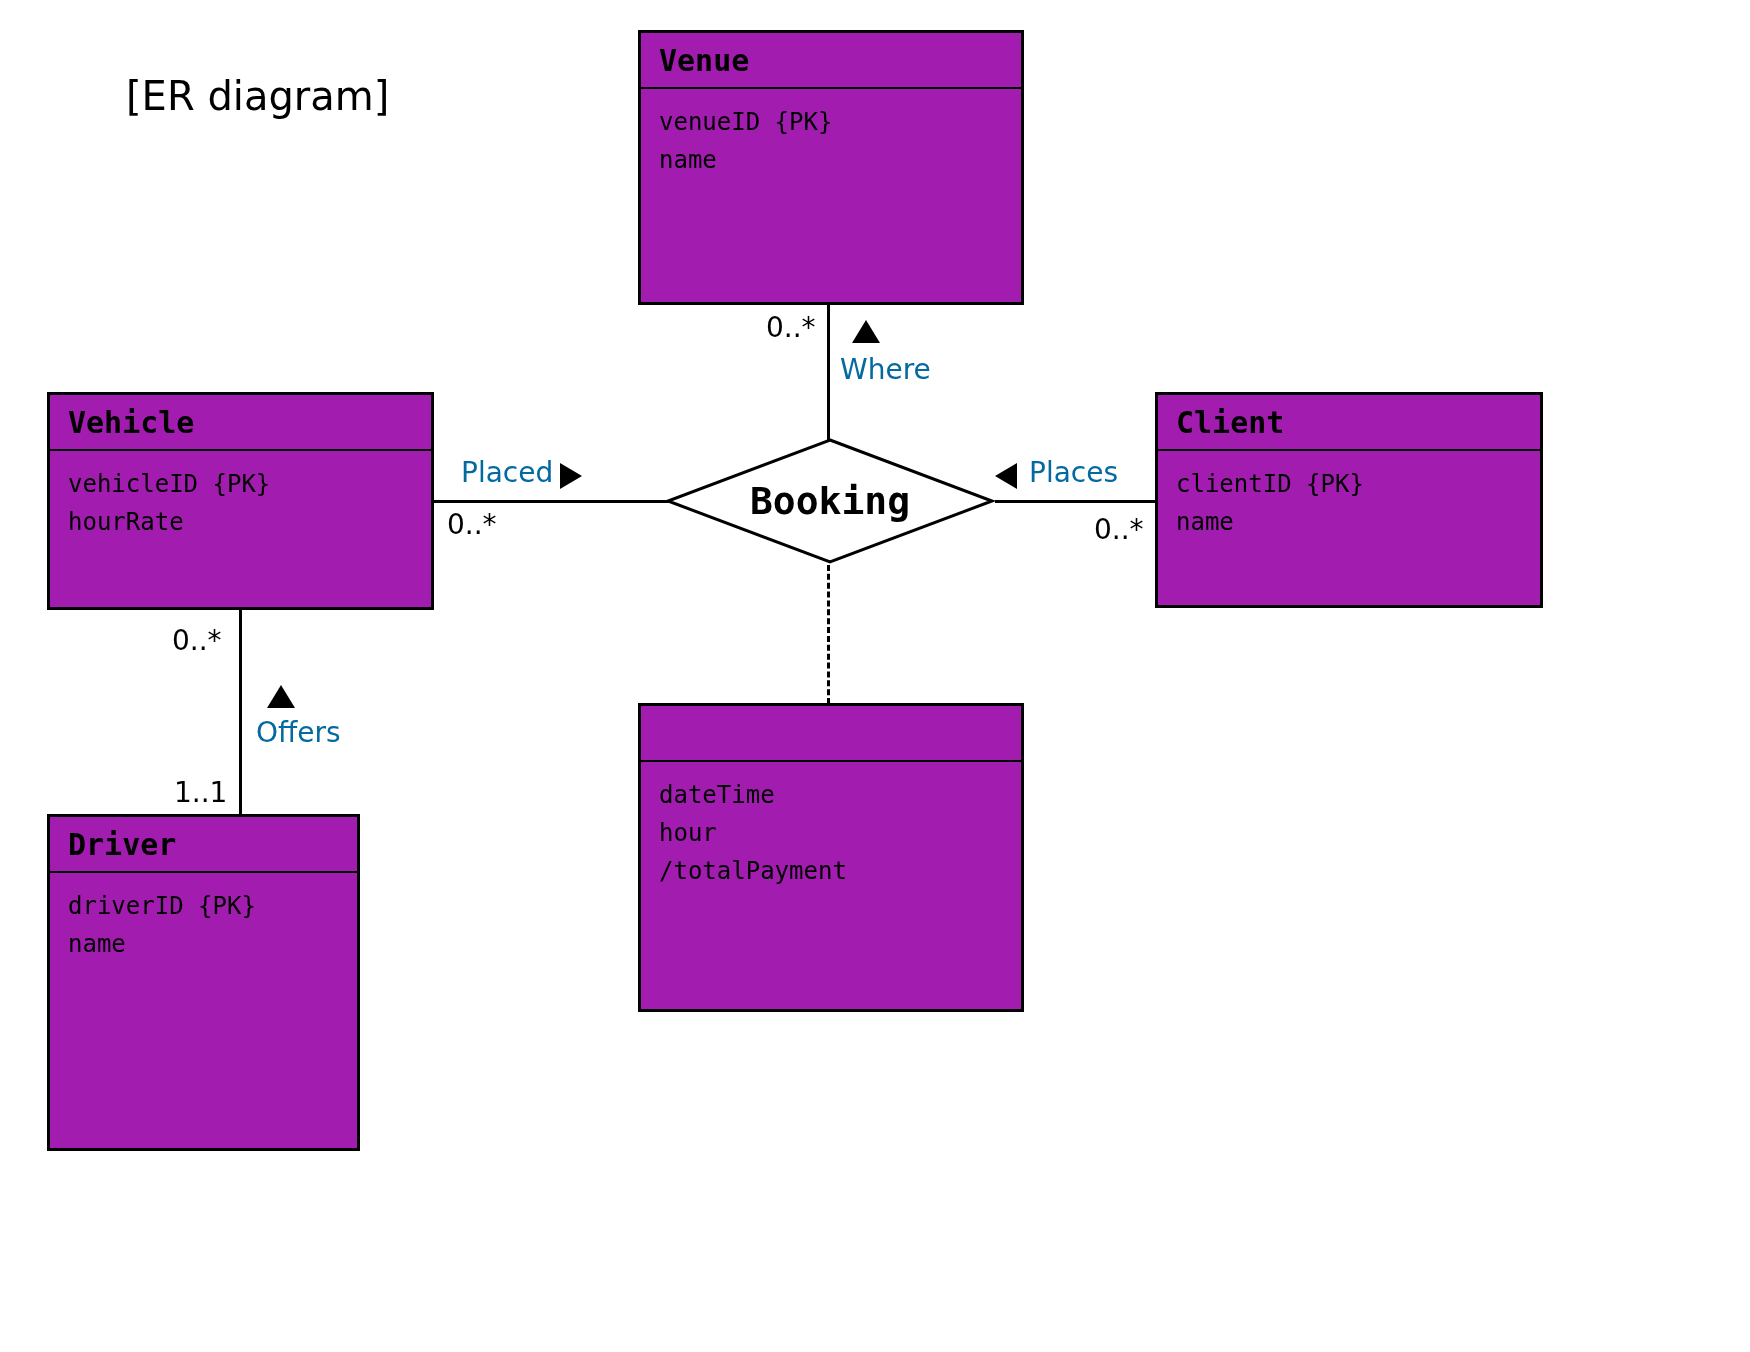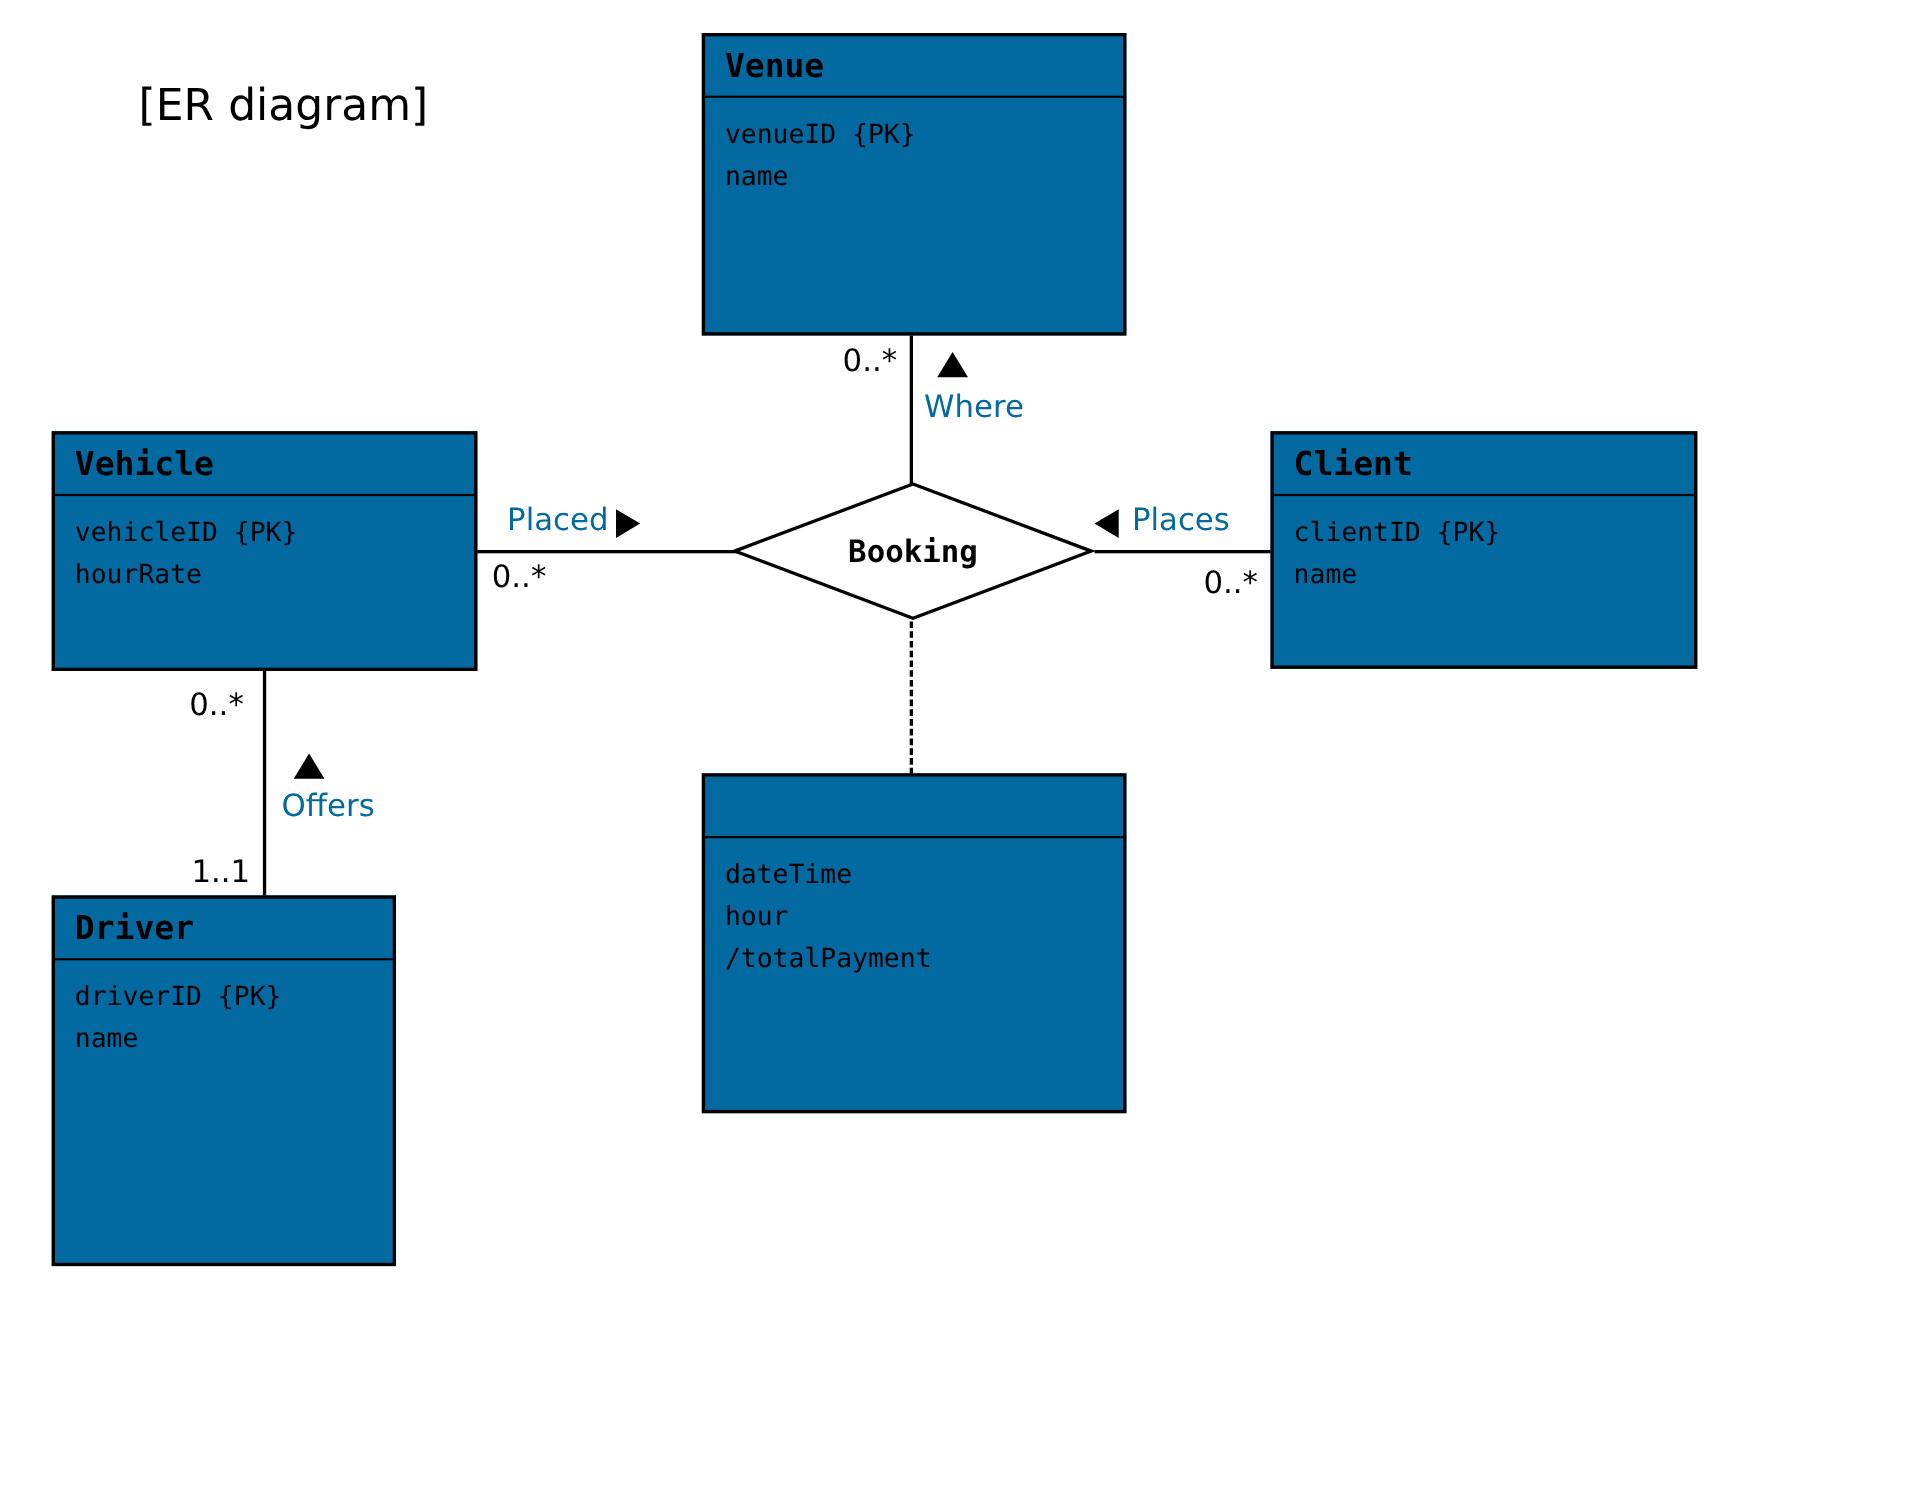--- a/index.html
+++ b/index.html
@@ -26,21 +26,21 @@
     color: #000000;
     white-space: pre;
     line-height: 1.2;
   }
 
   
   .entity {
     position: absolute;
     box-sizing: border-box;
     border: 3px solid #000000;
-    background: #0369a1;
+    background: #a21caf;
   }
   .entity-title {
     box-sizing: border-box;
     height: 56px;
     border-bottom: 2px solid #000000;
     display: flex;
     align-items: center;
     padding-left: 18px;
     font-family: "DejaVu Sans Mono", "Liberation Mono", monospace;
     font-weight: bold;
@@ -71,21 +71,21 @@
     position: absolute;
     left: 0;
     top: 0;
     width: 100%;
     height: 100%;
     display: flex;
     align-items: center;
     justify-content: center;
     font-family: "DejaVu Sans Mono", "Liberation Mono", monospace;
     font-weight: bold;
-    font-size: 28px;
+    font-size: 38px;
     color: #000000;
     white-space: pre;
     pointer-events: none;
   }
 
   
   .line {
     position: absolute;
     background: #000000;
   }

